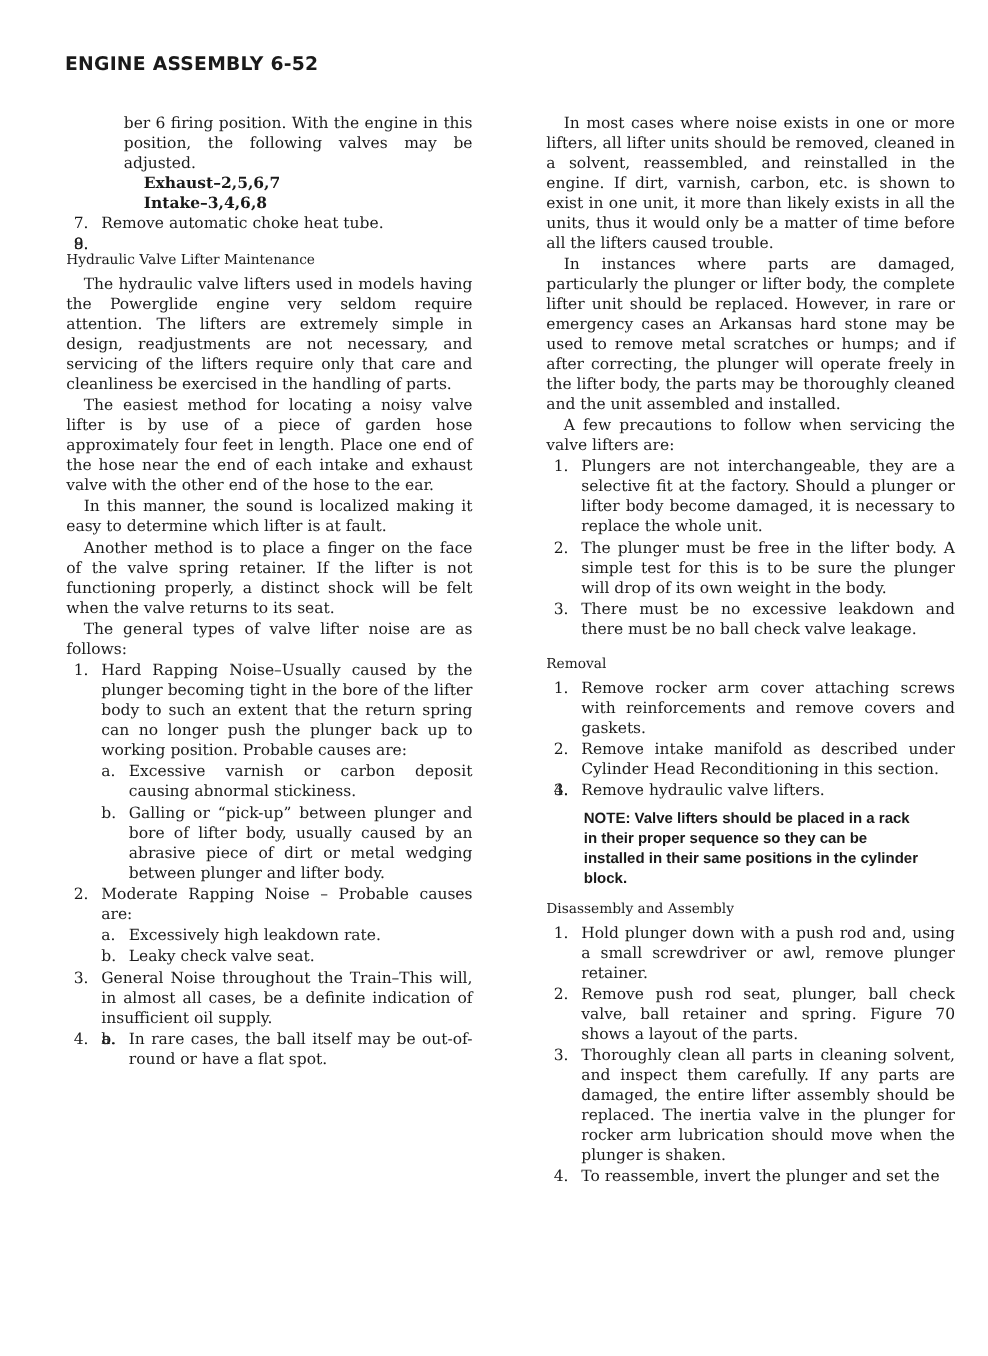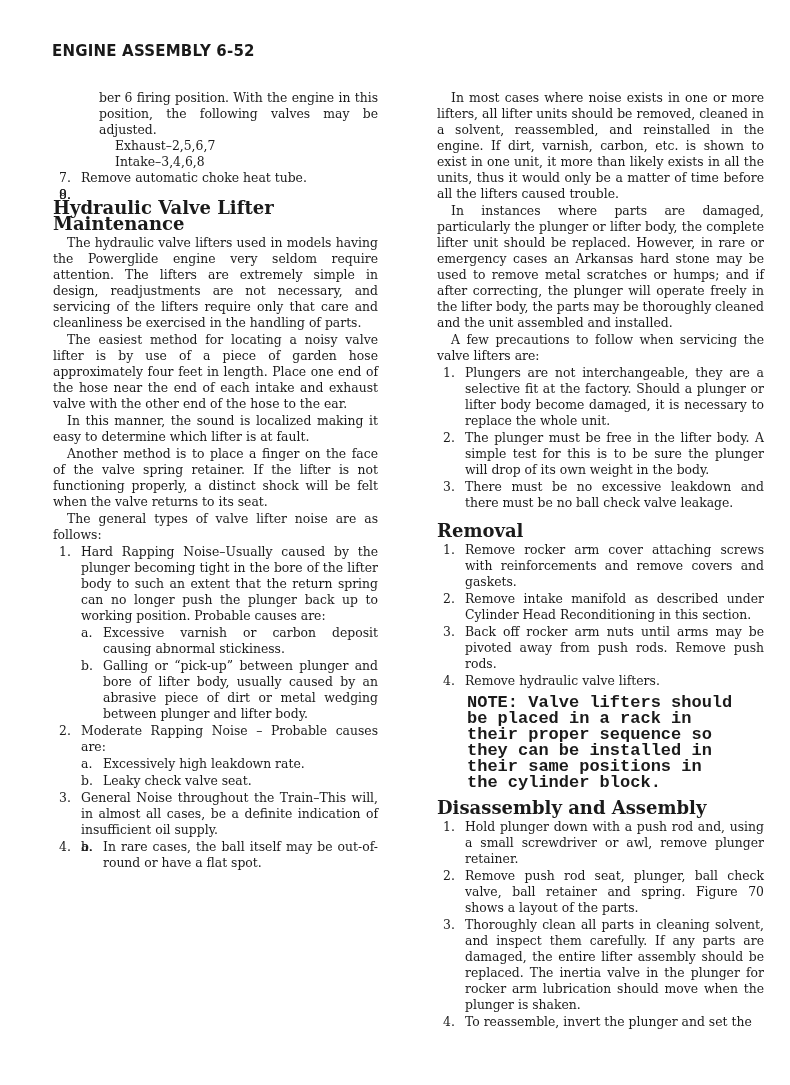--- a/index.html
+++ b/index.html
@@ -5,29 +5,29 @@
   html, body { margin: 0; padding: 0; background: #ffffff; }
   body { width: 790px; height: 1085px; position: relative; overflow: hidden; color: #1a1a1a; }
   .page-header {
     position: absolute; left: 52px; top: 42px;
     font-family: "DejaVu Sans", sans-serif; font-weight: bold; font-size: 15px; letter-spacing: 0.2px;
   }
   .col { position: absolute; font-family: "DejaVu Serif", serif; font-size: 12.4px; line-height: 16px; }
   .col-left { left: 53px; top: 90px; width: 325px; }
   .col-right { left: 413px; top: 90px; width: 327px; margin-left: 24px; }
   .para { margin: 0 0 1px 0; text-align: justify; text-indent: 14px; }
-  .heading { font-weight: bold; margin: 9px 0 3px 0; font-size: 18px; }
+  .heading { font-weight: normal; margin: 9px 0 3px 0; font-size: 11px; }
   .item { position: relative; padding-left: 28px; text-align: justify; margin-bottom: 1px; }
   .item .num { position: absolute; left: 6px; top: 0; }
   .sub { position: relative; padding-left: 50px; text-align: justify; margin-bottom: 1px; }
   .sub .num { position: absolute; left: 28px; top: 0; }
   .cont { padding-left: 46px; text-align: justify; }
-  .indent2 { padding-left: 62px; }
+  .indent2 { padding-left: 62px; font-weight: bold; }
   .note {
-    font-family: Liberation Mono, monospace; font-weight: bold; font-size: 17px; line-height: 16px;
+    font-family: Liberation Sans, sans-serif; font-weight: bold; font-size: 12px; line-height: 16px;
     padding-left: 30px; width: 268px; margin: 6px 0 8px 0;
   }
 </style>
 </head>
 <body>
 
 <div class="page-header">ENGINE ASSEMBLY 6-52</div>
 
 <div class="col col-left">
   <div class="cont">ber 6 firing position. With the engine in this position, the following valves may be adjusted.</div>
@@ -65,21 +65,21 @@
   <p class="para">In instances where parts are damaged, particularly the plunger or lifter body, the complete lifter unit should be replaced. However, in rare or emergency cases an Arkansas hard stone may be used to remove metal scratches or humps; and if after correcting, the plunger will operate freely in the lifter body, the parts may be thoroughly cleaned and the unit assembled and installed.</p>
   <p class="para">A few precautions to follow when servicing the valve lifters are:</p>
 
   <div class="item"><span class="num">1.</span><span>Plungers are not interchangeable, they are a selective fit at the factory. Should a plunger or lifter body become damaged, it is necessary to replace the whole unit.</span></div>
   <div class="item"><span class="num">2.</span><span>The plunger must be free in the lifter body. A simple test for this is to be sure the plunger will drop of its own weight in the body.</span></div>
   <div class="item"><span class="num">3.</span><span>There must be no excessive leakdown and there must be no ball check valve leakage.</span></div>
 
   <div class="heading" style="margin-top:12px">Removal</div>
   <div class="item"><span class="num">1.</span><span>Remove rocker arm cover attaching screws with reinforcements and remove covers and gaskets.</span></div>
   <div class="item"><span class="num">2.</span><span>Remove intake manifold as described under Cylinder Head Reconditioning in this section.</span></div>
-  <div class="item"><span class="num">3.</span><span>Back off rocker arm nuts until arms may be pivoted away from push rods. Remove push rods.</span></div>
+  <div class="item"><span class="num">3.</span></div>
   <div class="item"><span class="num">4.</span><span>Remove hydraulic valve lifters.</span></div>
 
   <div class="note">NOTE: Valve lifters should be placed in a rack in their proper sequence so they can be installed in their same positions in the cylinder block.</div>
 
   <div class="heading">Disassembly and Assembly</div>
   <div class="item"><span class="num">1.</span><span>Hold plunger down with a push rod and, using a small screwdriver or awl, remove plunger retainer.</span></div>
   <div class="item"><span class="num">2.</span><span>Remove push rod seat, plunger, ball check valve, ball retainer and spring. Figure 70 shows a layout of the parts.</span></div>
   <div class="item"><span class="num">3.</span><span>Thoroughly clean all parts in cleaning solvent, and inspect them carefully. If any parts are damaged, the entire lifter assembly should be replaced. The inertia valve in the plunger for rocker arm lubrication should move when the plunger is shaken.</span></div>
   <div class="item"><span class="num">4.</span><span>To reassemble, invert the plunger and set the</span></div>
 </div>

